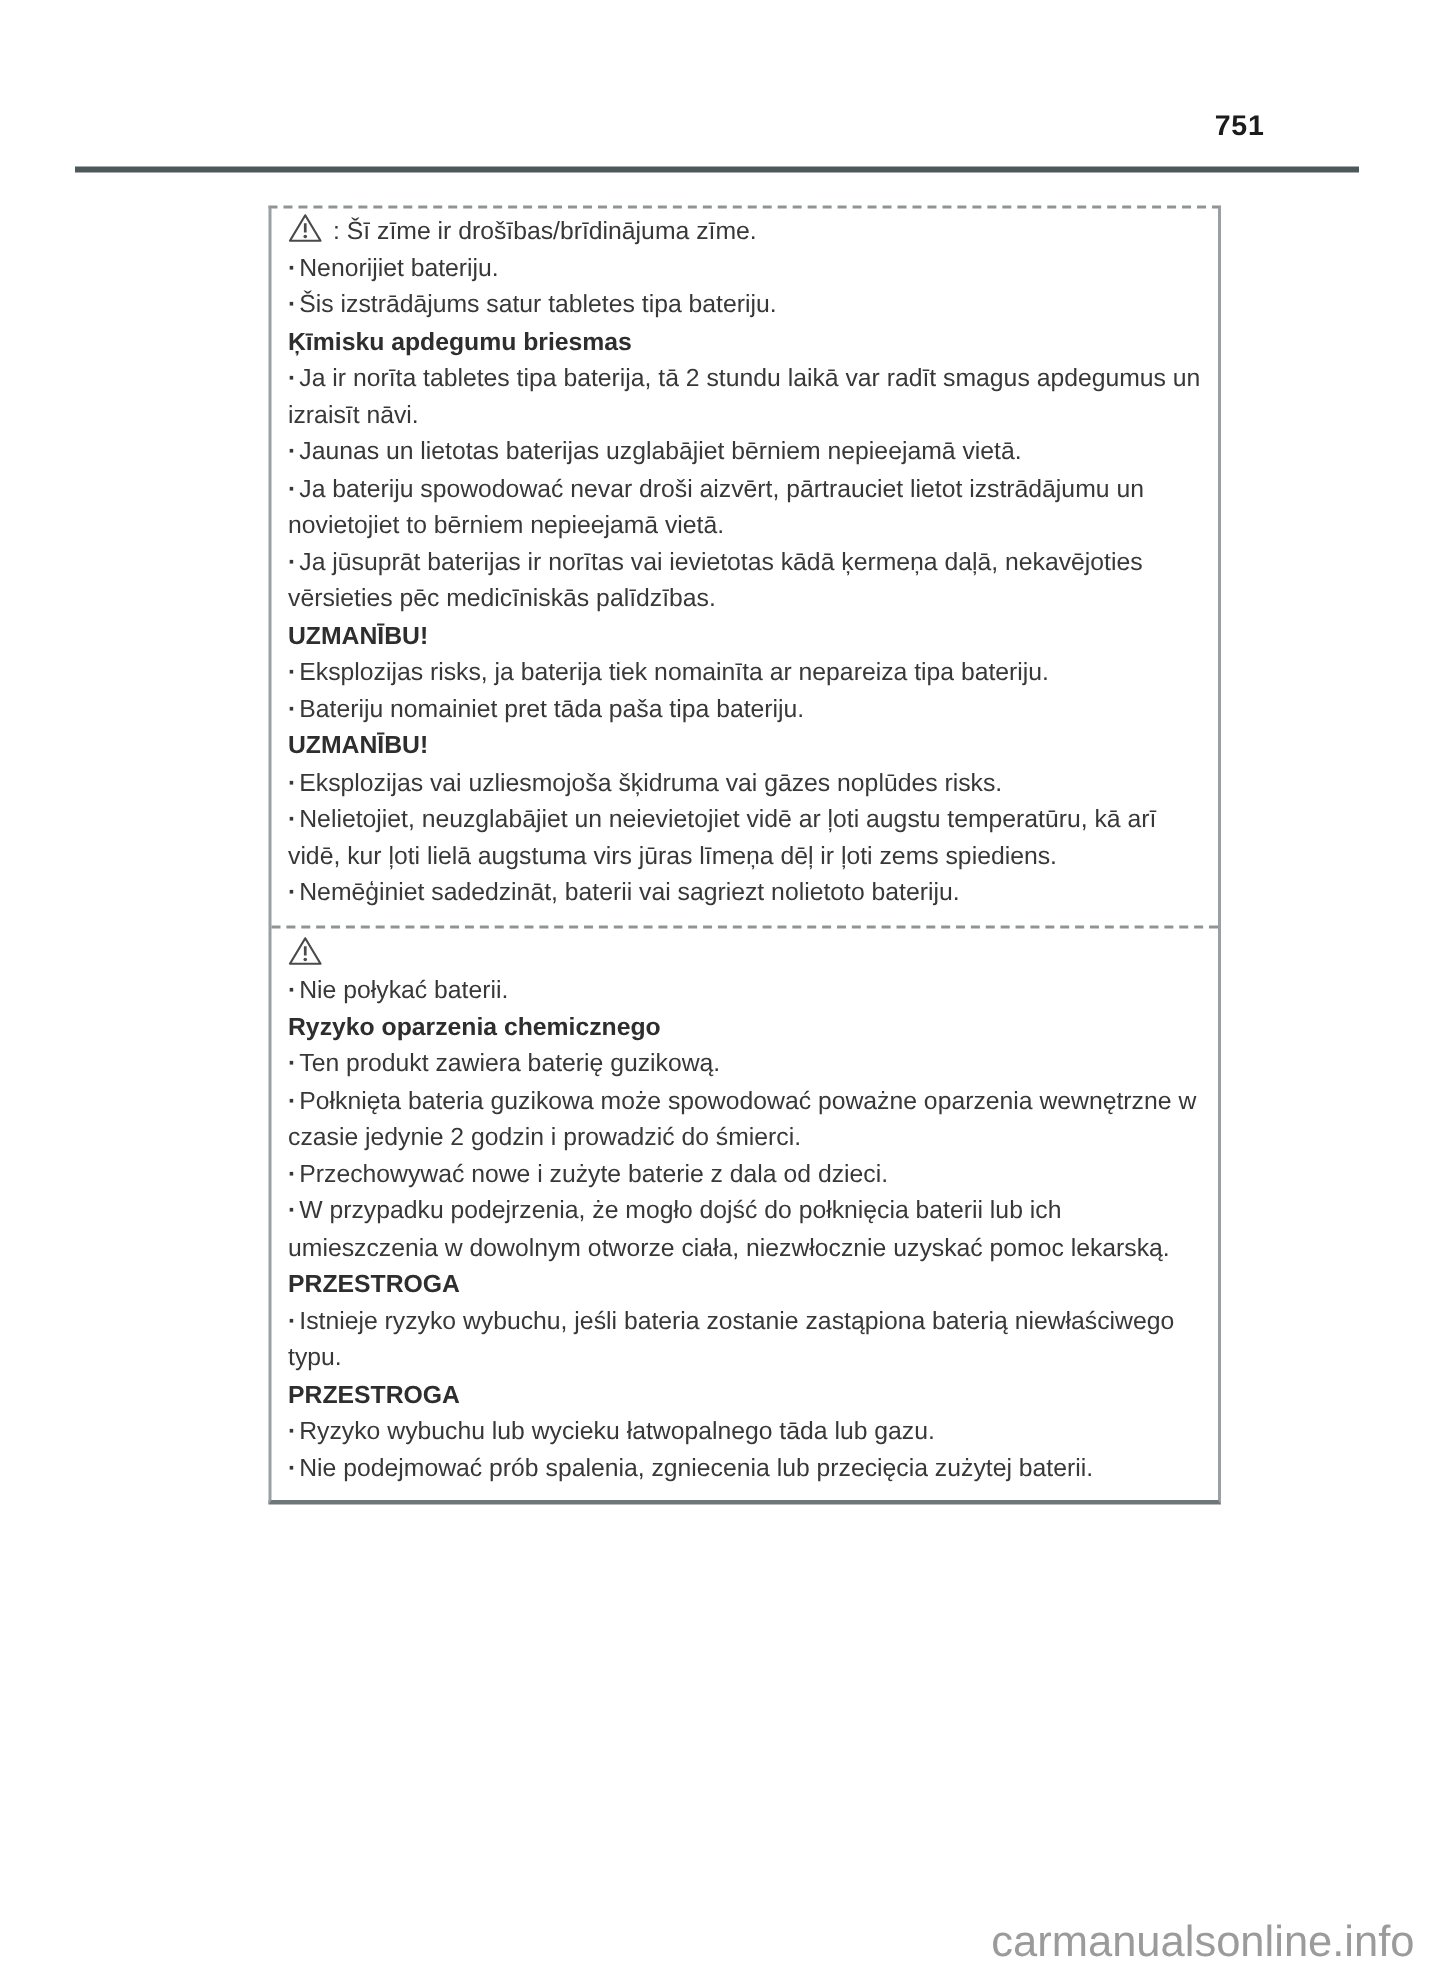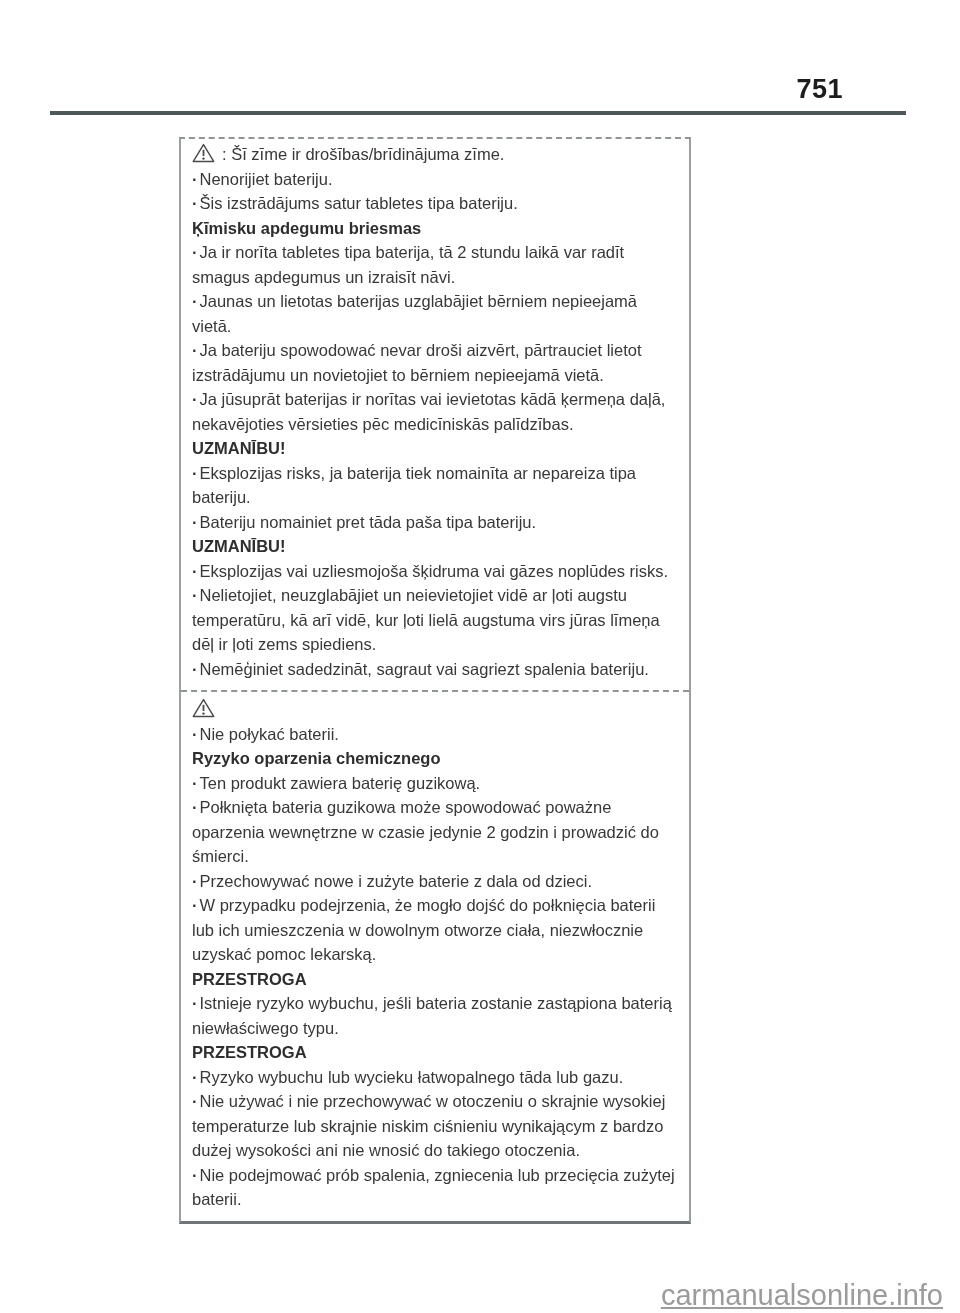--- a/index.html
+++ b/index.html
@@ -8,38 +8,38 @@
     width: 960px;
     height: 1313px;
     background: #ffffff;
     font-family: "Liberation Sans", sans-serif;
     overflow: hidden;
   }
   .page-number {
     position: absolute;
     top: 74px;
     right: 117px;
-    font-size: 27px;
+    font-size: 19px;
     font-weight: bold;
     color: #1c1c1c;
     letter-spacing: 0.5px;
   }
   .header-rule {
     position: absolute;
     left: 50px;
     top: 111px;
     width: 856px;
     height: 4px;
     background: #4e585a;
   }
   .notice-box {
     position: absolute;
     left: 179px;
     top: 137px;
-    width: 512px;
+    width: 635px;
     box-sizing: border-box;
     border-left: 2px solid #9aa0a1;
     border-right: 2px solid #9aa0a1;
     border-top: 2px dashed #8f9596;
     border-bottom: 3px solid #6e7678;
     padding: 3px 10px 9px 11px;
     color: #383838;
     font-size: 16.5px;
     line-height: 24.5px;
   }
@@ -53,21 +53,20 @@
   .line.heading { font-weight: bold; color: #2e2e2e; }
   .bullet-glyph { font-weight: bold; margin-right: 2px; }
   .warn-icon { display: inline-block; margin-right: 7px; }
   .warn-icon svg { width: 23px; height: 20px; vertical-align: -3px; }
   .watermark {
     position: absolute;
     top: 1279px;
     right: 17px;
     font-size: 29px;
     color: #9b9b9b;
-    text-decoration: underline;
   }
 </style>
 </head>
 <body>
 
 <div class="page">
   <div class="page-number">751</div>
   <div class="header-rule"></div>
 
   <div class="notice-box">
@@ -83,38 +82,37 @@
         <div class="line"><span class="bullet-glyph">·</span><span>Ja ir norīta tabletes tipa baterija, tā 2 stundu laikā var radīt smagus apdegumus un izraisīt nāvi.</span></div>
         <div class="line"><span class="bullet-glyph">·</span><span>Jaunas un lietotas baterijas uzglabājiet bērniem nepieejamā vietā.</span></div>
         <div class="line"><span class="bullet-glyph">·</span><span>Ja bateriju spowodować nevar droši aizvērt, pārtrauciet lietot izstrādājumu un novietojiet to bērniem nepieejamā vietā.</span></div>
         <div class="line"><span class="bullet-glyph">·</span><span>Ja jūsuprāt baterijas ir norītas vai ievietotas kādā ķermeņa daļā, nekavējoties vērsieties pēc medicīniskās palīdzības.</span></div>
         <div class="line heading"><span>UZMANĪBU!</span></div>
         <div class="line"><span class="bullet-glyph">·</span><span>Eksplozijas risks, ja baterija tiek nomainīta ar nepareiza tipa bateriju.</span></div>
         <div class="line"><span class="bullet-glyph">·</span><span>Bateriju nomainiet pret tāda paša tipa bateriju.</span></div>
         <div class="line heading"><span>UZMANĪBU!</span></div>
         <div class="line"><span class="bullet-glyph">·</span><span>Eksplozijas vai uzliesmojoša šķidruma vai gāzes noplūdes risks.</span></div>
         <div class="line gap"><span class="bullet-glyph">·</span><span>Nelietojiet, neuzglabājiet un neievietojiet vidē ar ļoti augstu temperatūru, kā arī vidē, kur ļoti lielā augstuma virs jūras līmeņa dēļ ir ļoti zems spiediens.</span></div>
-        <div class="line"><span class="bullet-glyph">·</span><span>Nemēģiniet sadedzināt, sagraut vai sagriezt spalenia bateriju.</span></div>
+        <div class="line"><span class="bullet-glyph">·</span><span>Nemēģiniet sadedzināt, baterii vai sagriezt nolietoto bateriju.</span></div>
       </div>
     <hr class="section-divider">
     <div class="section">
         <div class="line"><span class="warn-icon"><svg viewBox="0 0 24 21" fill="none" xmlns="http://www.w3.org/2000/svg">
               <path d="M12 1.6 L22.7 19.4 L1.3 19.4 Z" stroke="#4a4a4a" stroke-width="1.5" stroke-linejoin="round" fill="none"></path>
               <line x1="12" y1="7.2" x2="12" y2="13.6" stroke="#4a4a4a" stroke-width="1.9"></line>
               <circle cx="12" cy="16.4" r="1.25" fill="#4a4a4a"></circle>
             </svg></span></div>
         <div class="line"><span class="bullet-glyph">·</span><span>Nie połykać baterii.</span></div>
         <div class="line heading"><span>Ryzyko oparzenia chemicznego</span></div>
         <div class="line"><span class="bullet-glyph">·</span><span>Ten produkt zawiera baterię guzikową.</span></div>
         <div class="line"><span class="bullet-glyph">·</span><span>Połknięta bateria guzikowa może spowodować poważne oparzenia wewnętrzne w czasie jedynie 2 godzin i prowadzić do śmierci.</span></div>
         <div class="line"><span class="bullet-glyph">·</span><span>Przechowywać nowe i zużyte baterie z dala od dzieci.</span></div>
         <div class="line"><span class="bullet-glyph">·</span><span>W przypadku podejrzenia, że mogło dojść do połknięcia baterii lub ich umieszczenia w dowolnym otworze ciała, niezwłocznie uzyskać pomoc lekarską.</span></div>
         <div class="line heading"><span>PRZESTROGA</span></div>
         <div class="line"><span class="bullet-glyph">·</span><span>Istnieje ryzyko wybuchu, jeśli bateria zostanie zastąpiona baterią niewłaściwego typu.</span></div>
         <div class="line heading"><span>PRZESTROGA</span></div>
         <div class="line"><span class="bullet-glyph">·</span><span>Ryzyko wybuchu lub wycieku łatwopalnego tāda lub gazu.</span></div>
-        <div class="line gap"><span class="bullet-glyph">·</span><span>Nie używać i nie przechowywać w otoczeniu o skrajnie wysokiej temperaturze lub skrajnie niskim ciśnieniu wynikającym z bardzo dużej wysokości ani nie wnosić do takiego otoczenia.</span></div>
         <div class="line"><span class="bullet-glyph">·</span><span>Nie podejmować prób spalenia, zgniecenia lub przecięcia zużytej baterii.</span></div>
       </div>
   </div>
 
   <div class="watermark">carmanualsonline.info</div>
 </div>
 
 </body></html>

